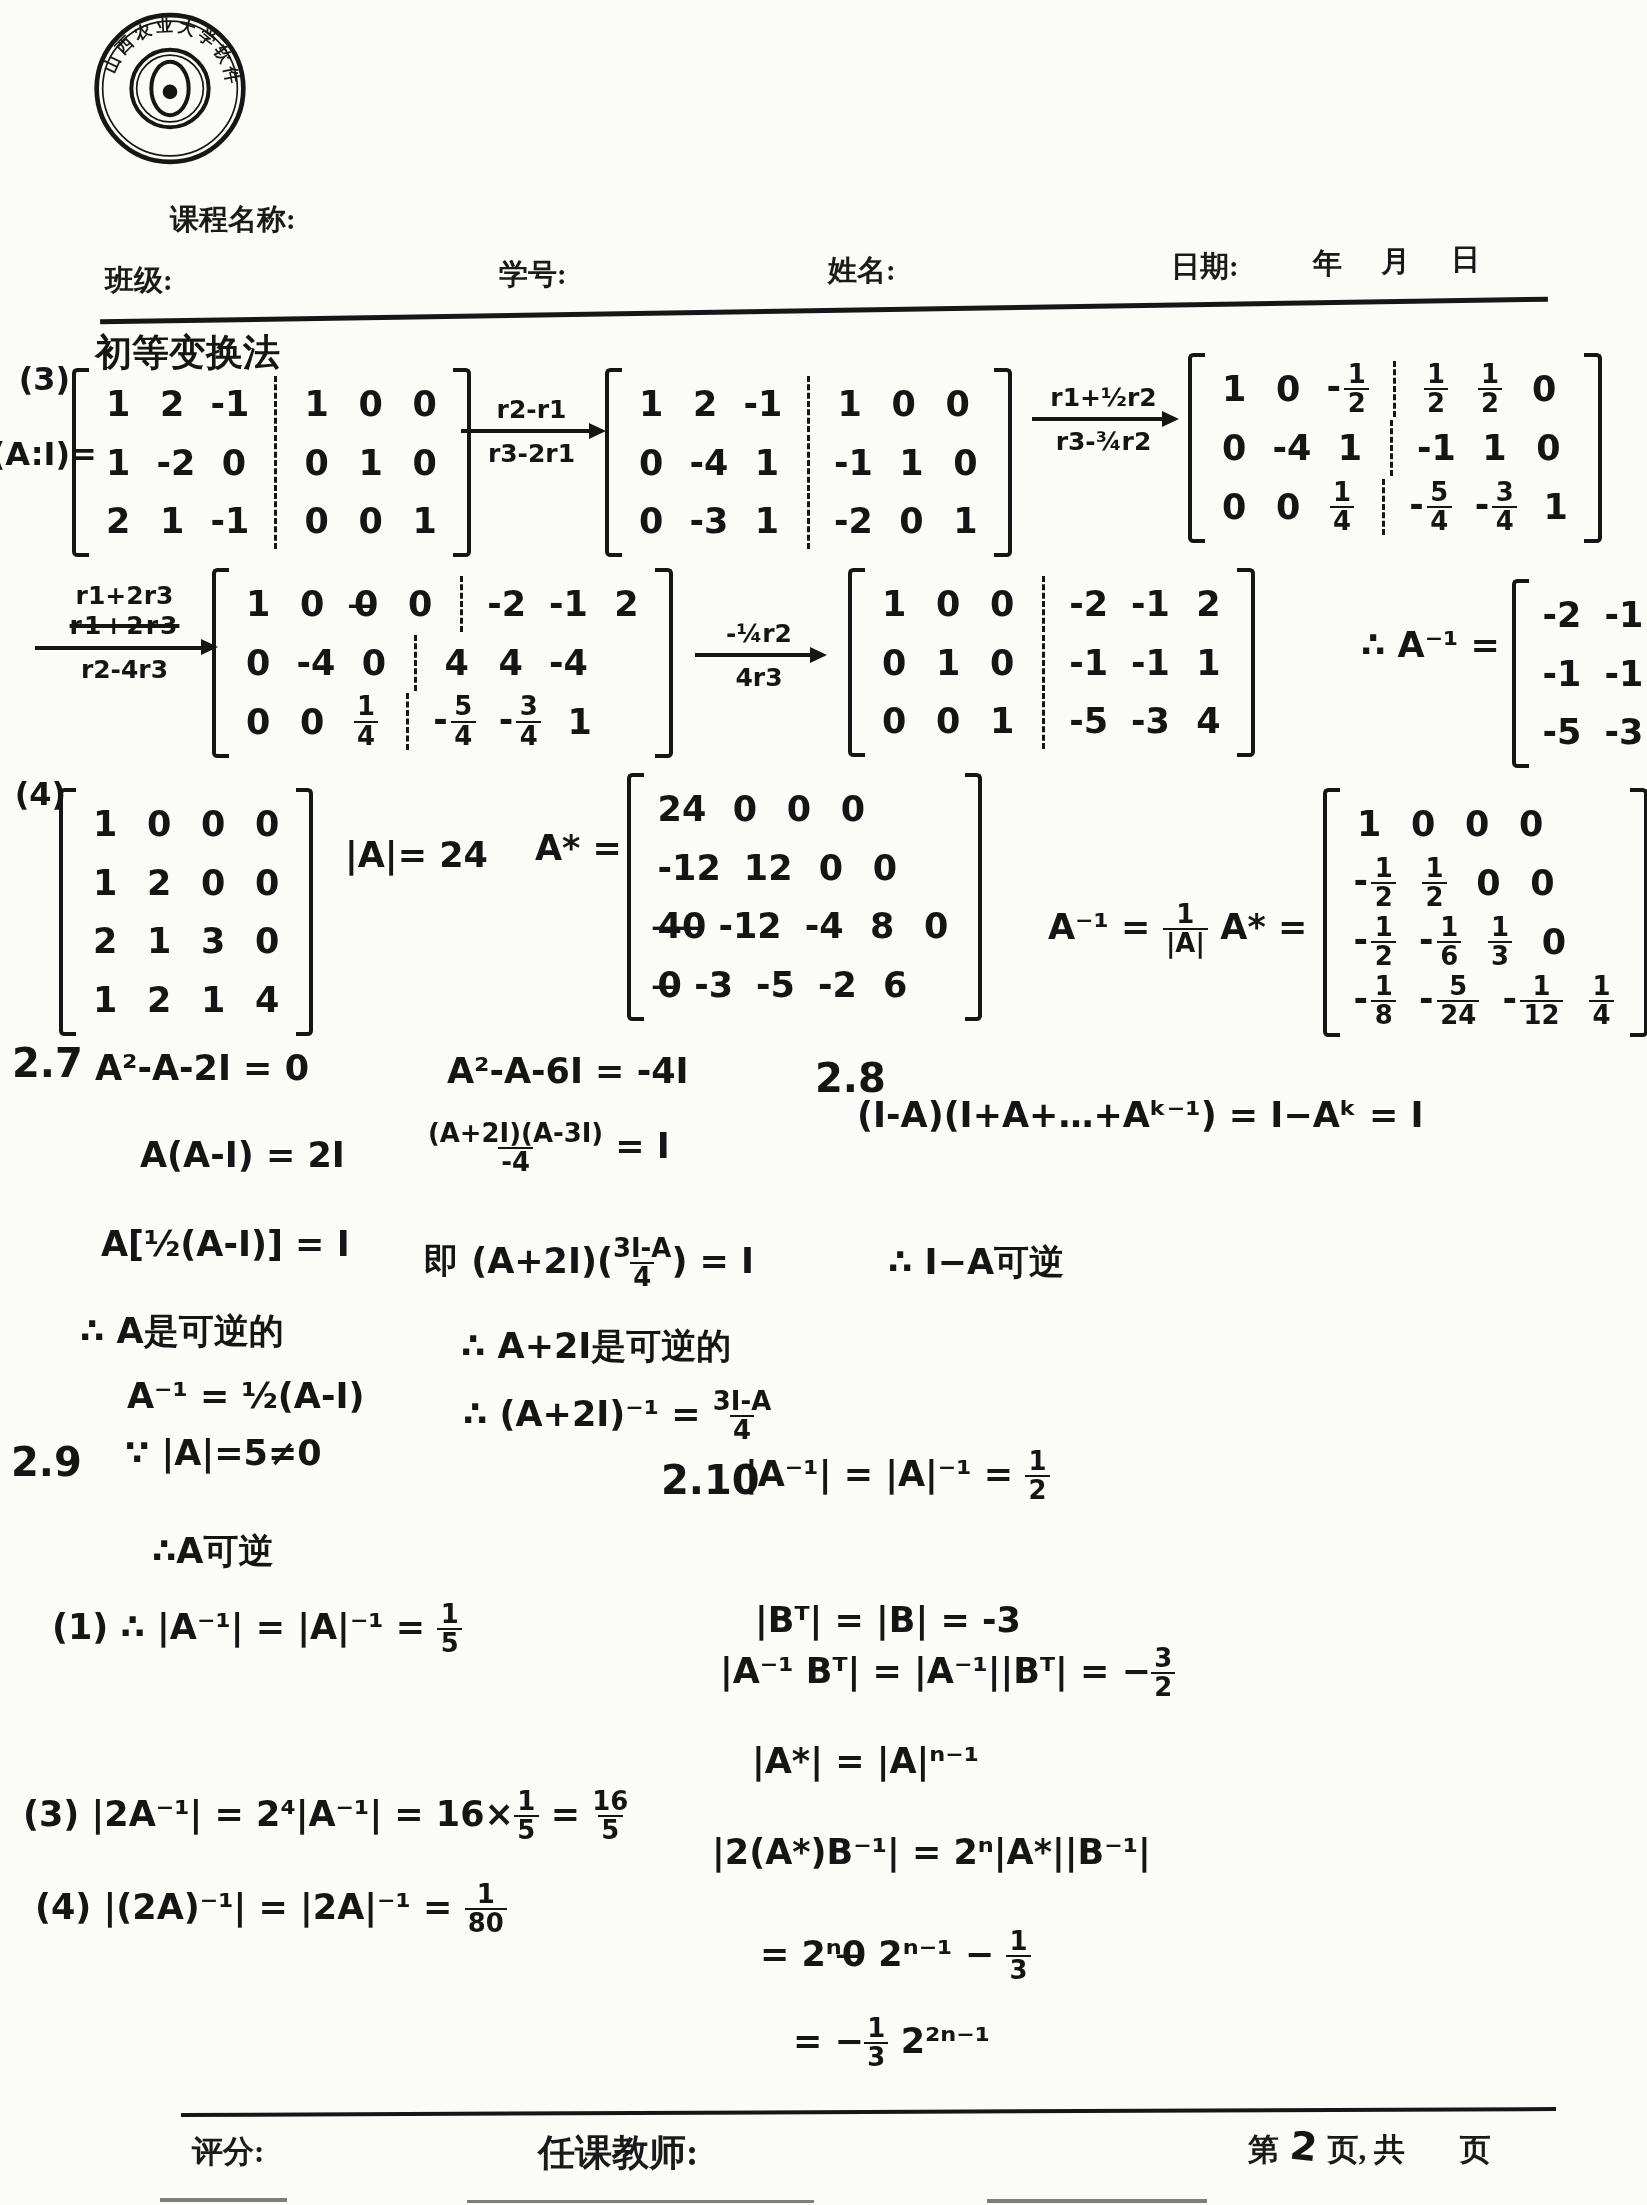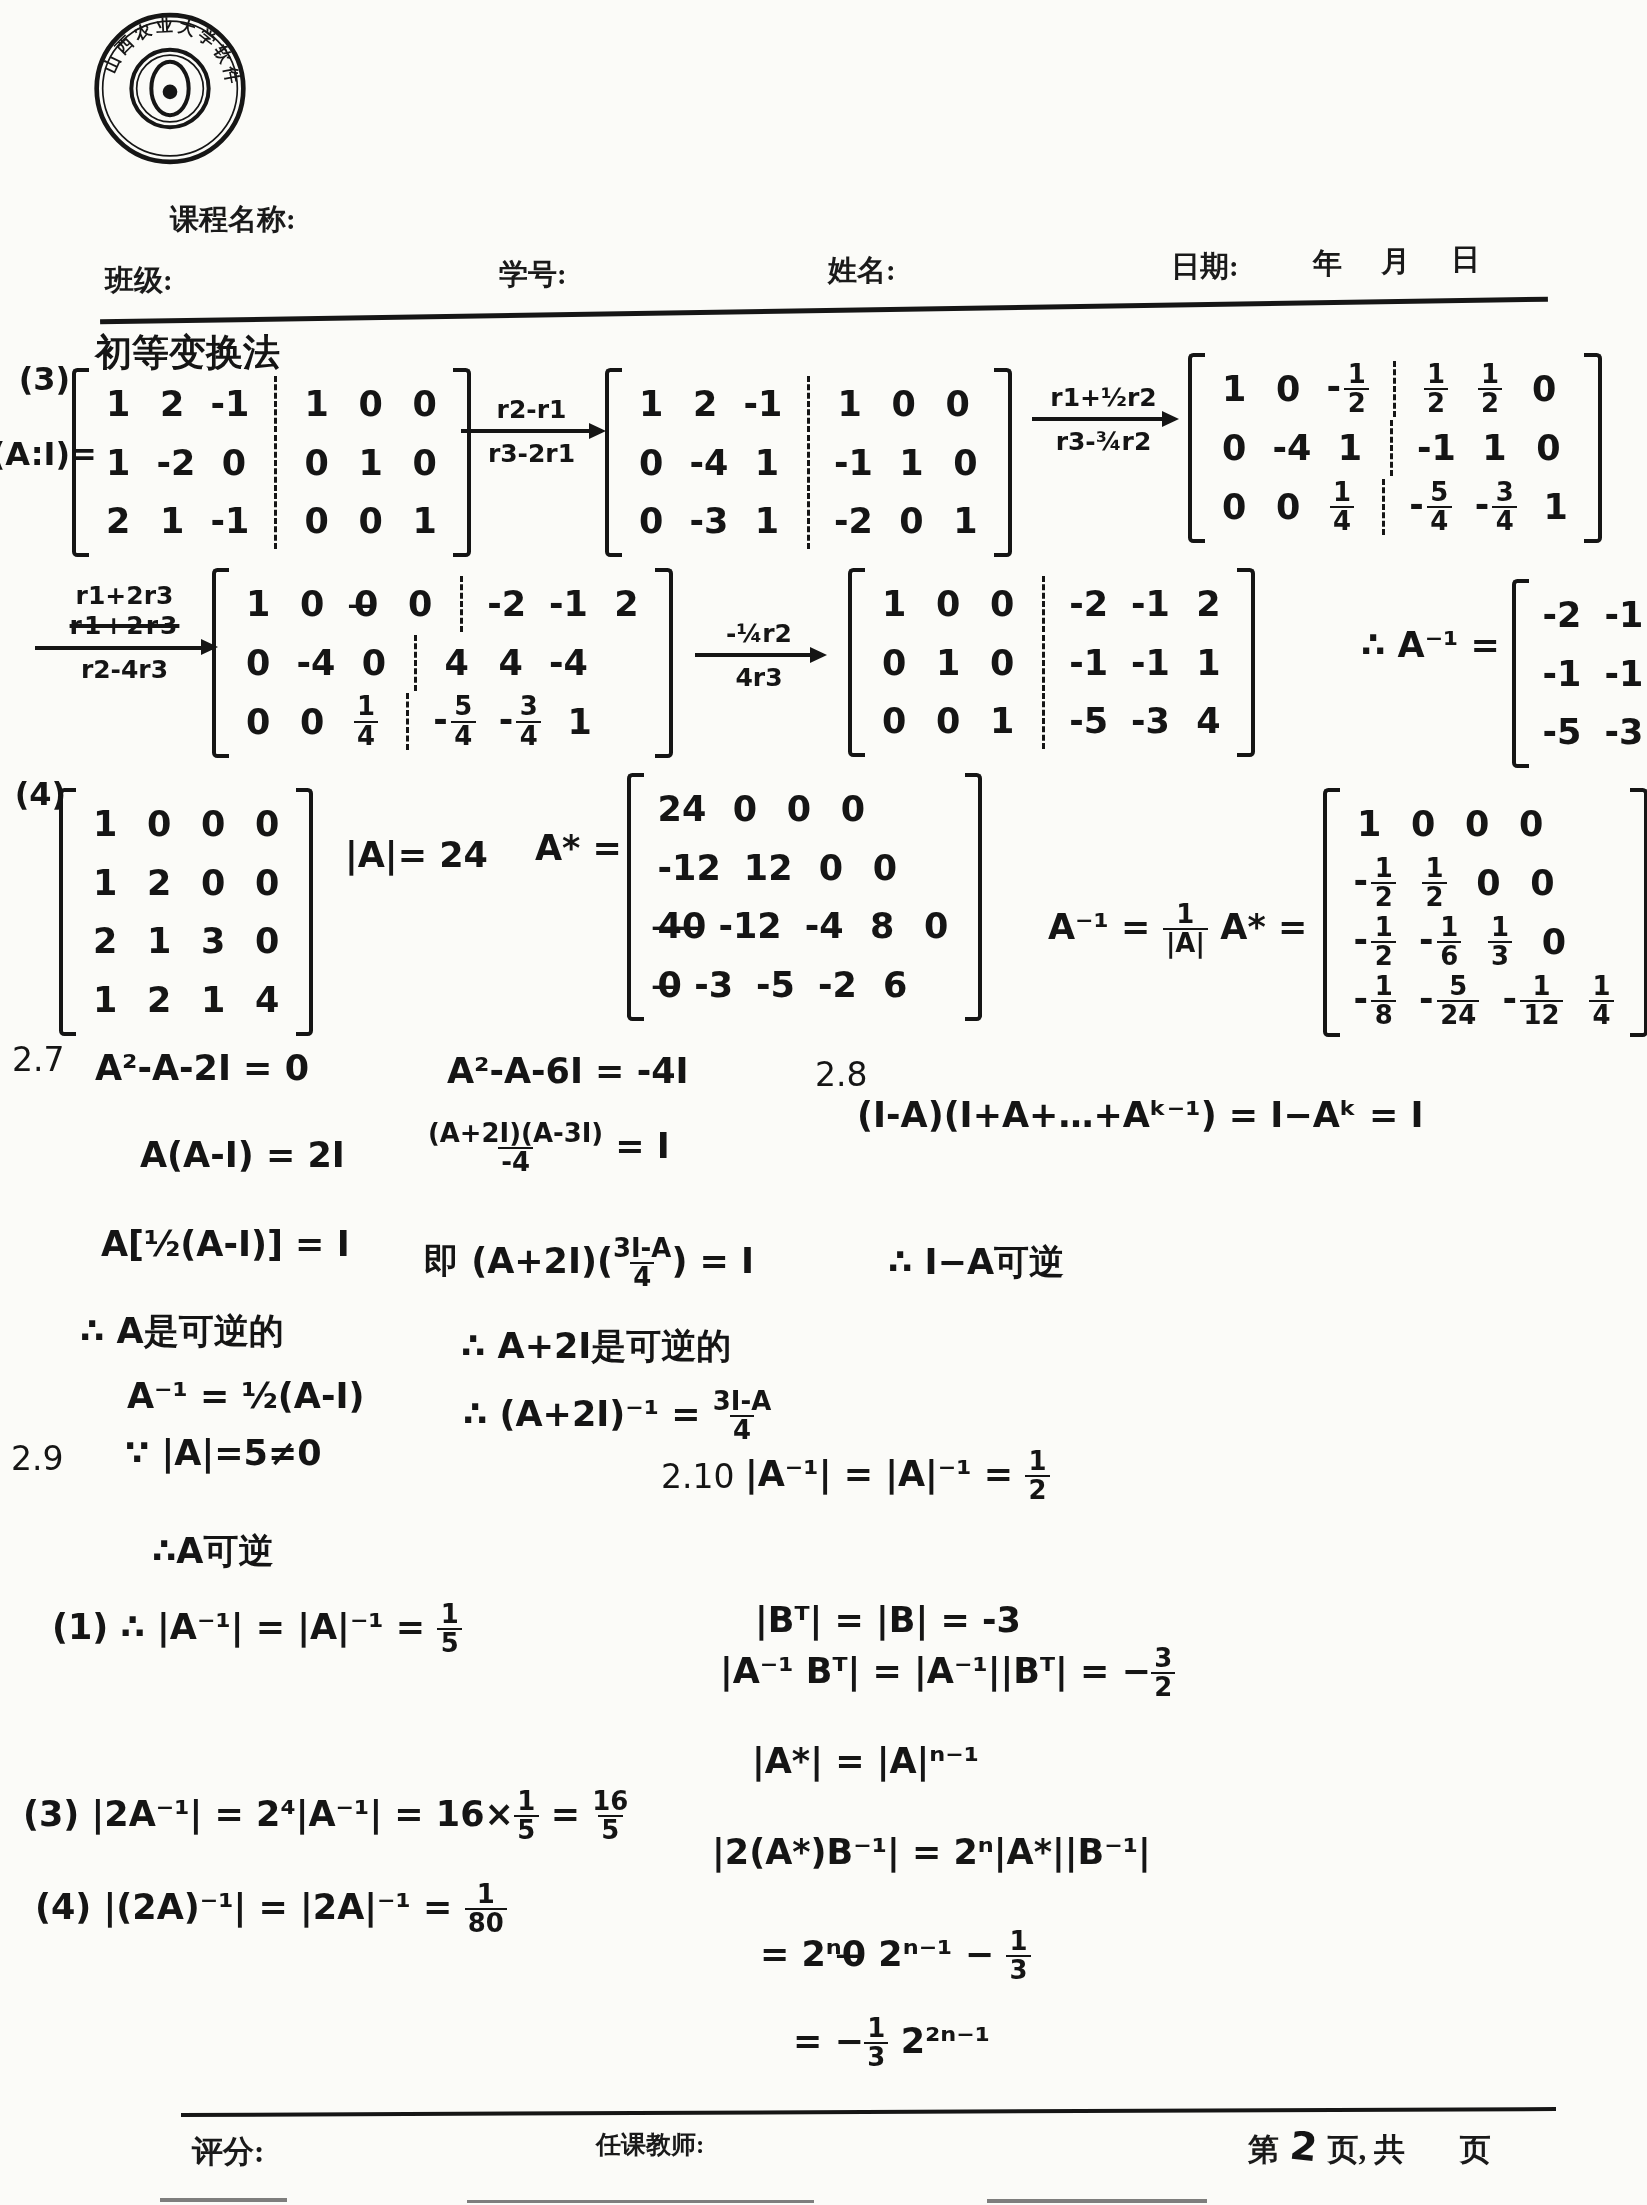--- a/index.html
+++ b/index.html
@@ -5,21 +5,21 @@
   html,body{margin:0;padding:0;background:#9a9a9a;}
   .page{position:relative;width:1648px;height:2205px;background:#fbfbf8;overflow:hidden;
         font-family:"DejaVu Sans",sans-serif;color:#151515;}
   .abs{position:absolute;}
   .print{font-family:"Liberation Serif",serif;font-weight:700;color:#1a1a1a;}
   .title{font-size:65px;letter-spacing:8px;white-space:nowrap;}
   .ilabel{font-size:29px;white-space:nowrap;}
   .rule{background:#161616;}
   .line{font-size:35px;font-weight:600;white-space:nowrap;}
   .small{font-size:32px;}
-  .seclabel{font-size:33px;font-weight:400;}
+  .seclabel{font-size:40px;font-weight:700;}
   
   .matrix{display:inline-flex;align-items:stretch;}
   .bl{width:13.3px;border:4.7px solid #151515;border-right:none;border-radius:5.3px 0 0 5.3px;}
   .br{width:13.3px;border:4.7px solid #151515;border-left:none;border-radius:0 5.3px 5.3px 0;}
   .mbody{display:flex;flex-direction:column;justify-content:center;padding:8px 13.3px;gap:2.7px;}
   .mrow{display:flex;align-items:center;gap:23px;min-height:56px;}
   .cell{min-width:31px;text-align:center;font-size:35px;font-weight:600;white-space:nowrap;}
   .aug{align-self:stretch;border-left:3.3px dashed #151515;margin:0 1.3px;}
   .frac{display:inline-flex;flex-direction:column;align-items:center;vertical-align:middle;
         line-height:1.05;font-size:0.74em;font-weight:600;}
@@ -490,21 +490,21 @@
           <span class="num">1</span>
           <span class="den">3</span>
         </span></span></div>
   <div class="abs line" style="left:793px;top:2015px">= −<span><span class="frac">
           <span class="num">1</span>
           <span class="den">3</span>
         </span></span> 2²ⁿ⁻¹</div>
 
   <div class="abs rule" style="left:181px;top:2110px;width:1375px;height:4px;transform:rotate(-0.25deg)"></div>
   <div class="abs print ilabel" style="left:192px;top:2131px;font-size:31px">评分:</div>
-  <div class="abs print ilabel" style="left:596px;top:2128px;font-size:25px">任课教师:</div>
+  <div class="abs print ilabel" style="left:538px;top:2128px;font-size:37px">任课教师:</div>
   <div class="abs footer-page" style="left:1248px;top:2124px">
     <span class="print ilabel" style="font-size:31px">第</span>
     <span class="hand2">2</span>
     <span class="print ilabel" style="font-size:31px">页, 共</span>
     <span class="print ilabel" style="font-size:31px;margin-left:44px">页</span>
   </div>
 
   <div class="abs smudge" style="left:160px;top:2198px;width:127px;height:4px"></div>
   <div class="abs smudge" style="left:467px;top:2200px;width:347px;height:3.3px"></div>
   <div class="abs smudge" style="left:987px;top:2199px;width:220px;height:4px"></div>

